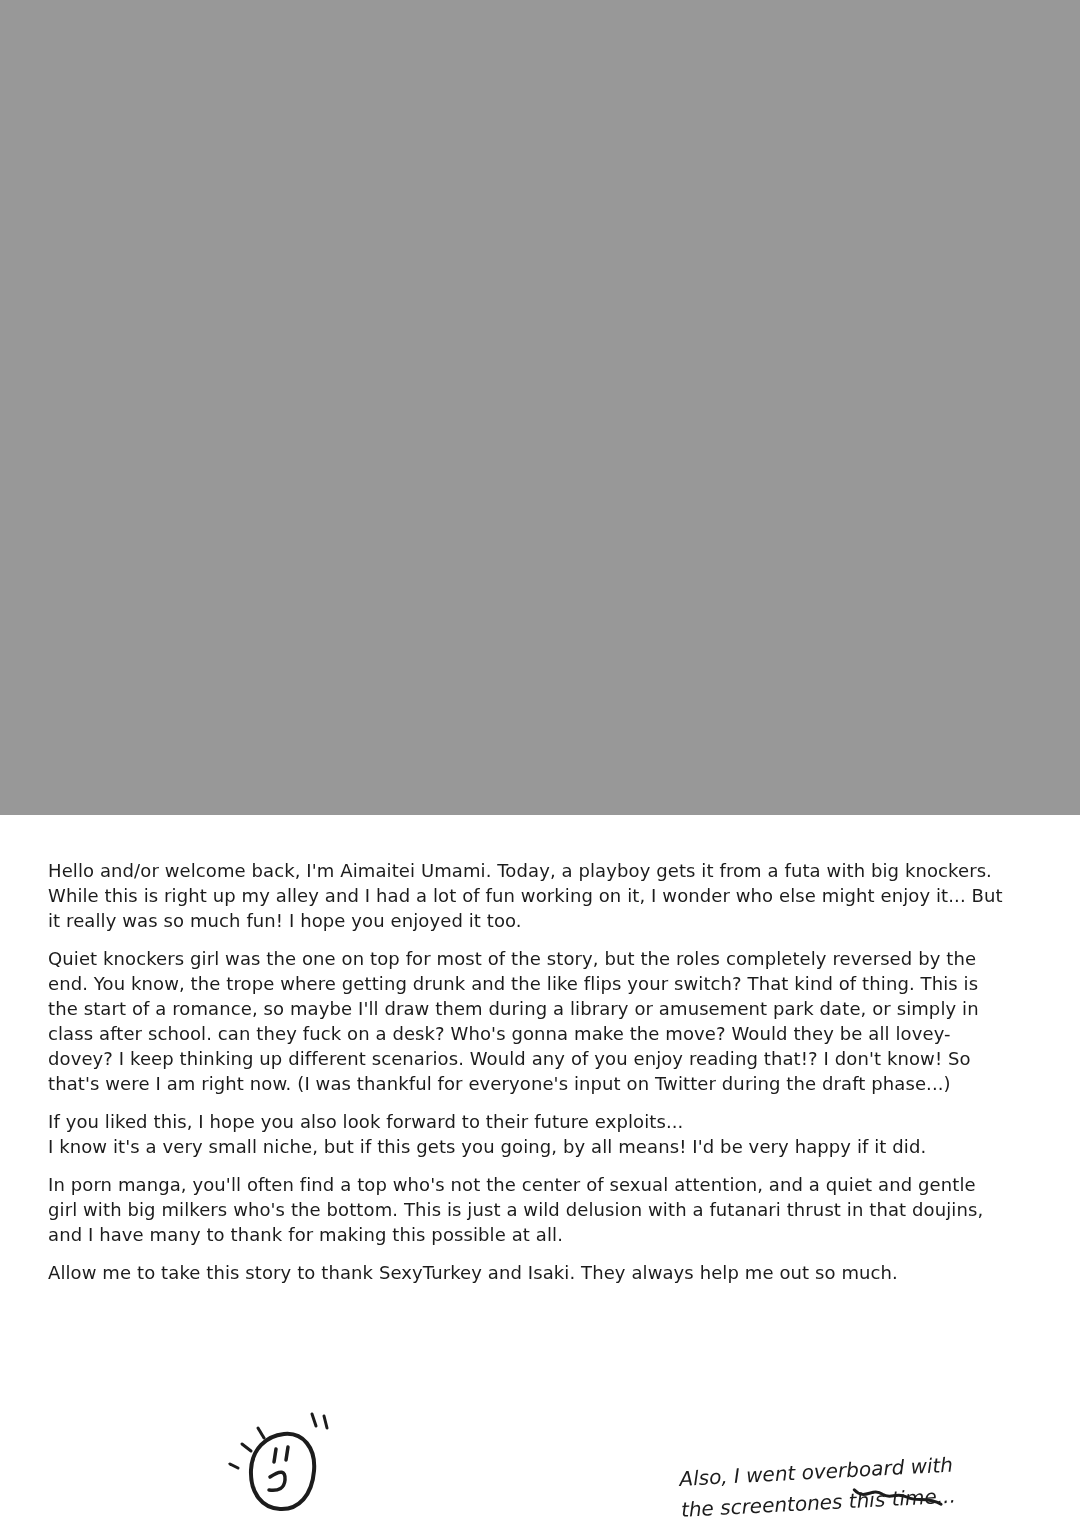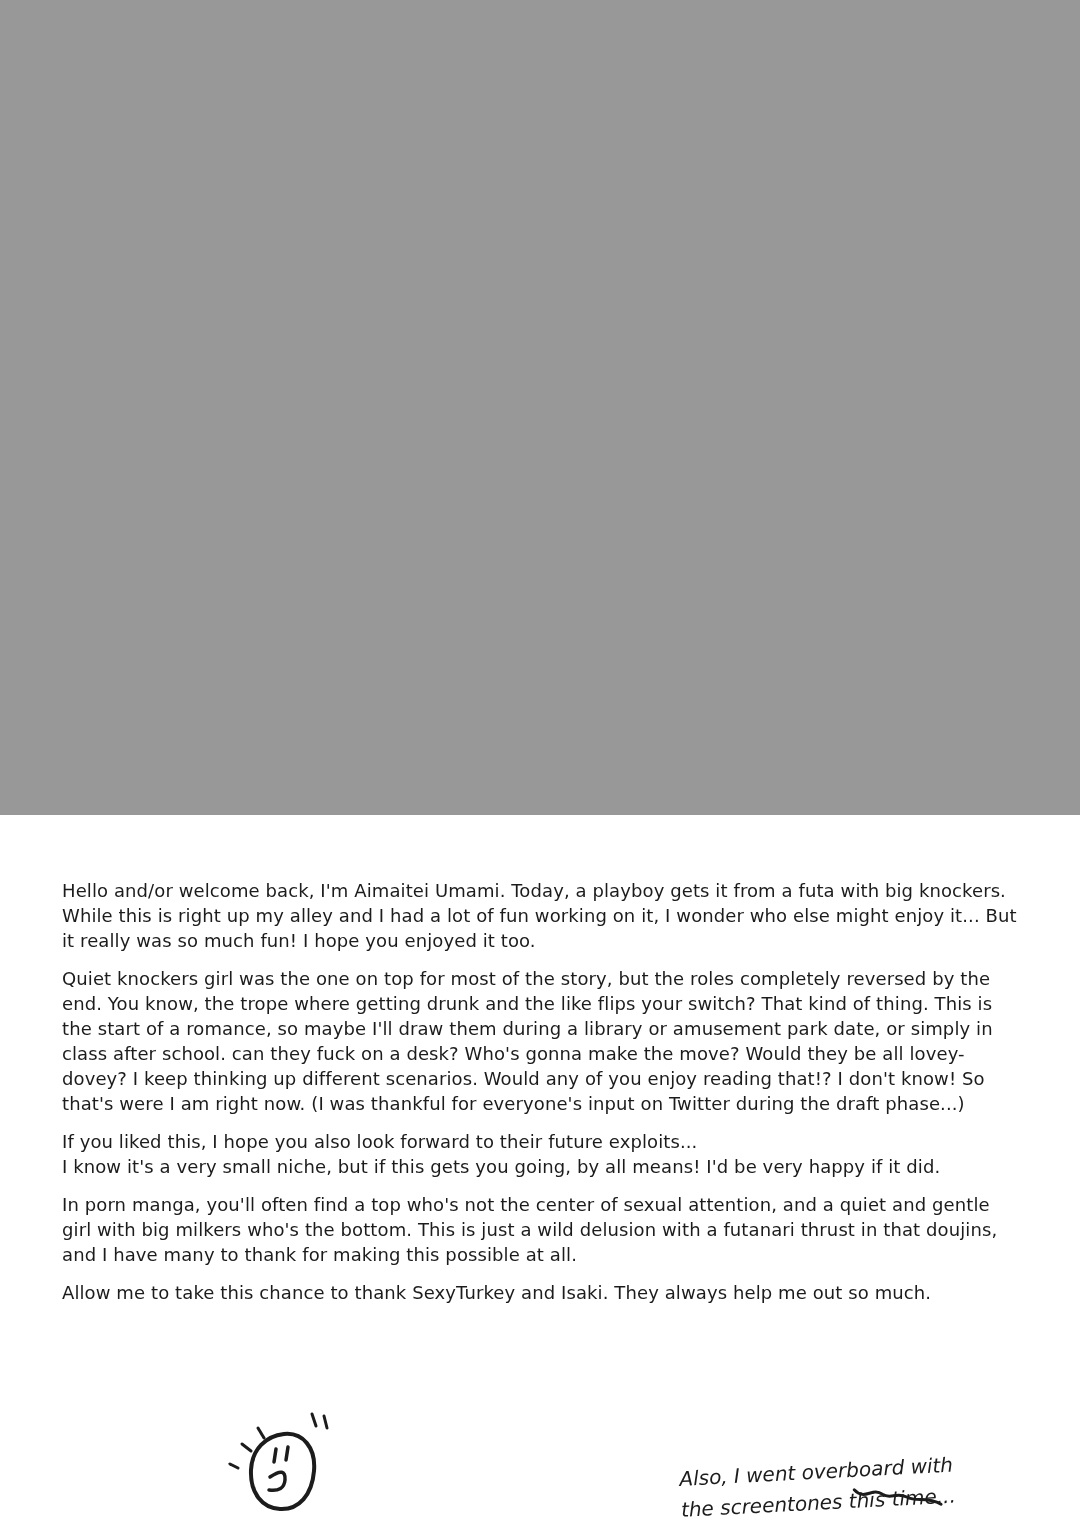--- a/index.html
+++ b/index.html
@@ -15,23 +15,22 @@
   .gray-panel {
     position: absolute;
     top: 0; left: 0;
     width: 1080px;
     height: 815px;
     background: #989898;
   }
   .afterword {
     position: absolute;
     top: 858px;
-    left: 62px;
+    left: 48px;
     width: 960px;
-    margin-top: 20px;
   }
   .afterword p {
     margin: 0 0 13px 0;
     font-size: 18px;
     line-height: 25px;
     letter-spacing: 0.1px;
     white-space: pre-line;
   }
   .doodle {
     position: absolute;
@@ -71,21 +70,21 @@
 <div class="page">
 
   <div class="gray-panel"></div>
 
   <div class="afterword">
     <p>Hello and/or welcome back, I'm Aimaitei Umami. Today, a playboy gets it from a futa with big knockers. While this is right up my alley and I had a lot of fun working on it, I wonder who else might enjoy it... But it really was so much fun! I hope you enjoyed it too.</p>
     <p>Quiet knockers girl was the one on top for most of the story, but the roles completely reversed by the end. You know, the trope where getting drunk and the like flips your switch? That kind of thing. This is the start of a romance, so maybe I'll draw them during a library or amusement park date, or simply in class after school. can they fuck on a desk? Who's gonna make the move? Would they be all lovey-dovey? I keep thinking up different scenarios. Would any of you enjoy reading that!? I don't know! So that's were I am right now. (I was thankful for everyone's input on Twitter during the draft phase...)</p>
     <p>If you liked this, I hope you also look forward to their future exploits...
 I know it's a very small niche, but if this gets you going, by all means! I'd be very happy if it did.</p>
     <p>In porn manga, you'll often find a top who's not the center of sexual attention, and a quiet and gentle girl with big milkers who's the bottom. This is just a wild delusion with a futanari thrust in that doujins, and I have many to thank for making this possible at all.</p>
-    <p>Allow me to take this chance to thank SexyTurkey and Isaki. They always help me out so much.</p>
+    <p>Allow me to take this story to thank SexyTurkey and Isaki. They always help me out so much.</p>
   </div>
 
   <div class="doodle">
     <svg viewBox="0 0 112 118" width="112" height="118" aria-hidden="true">
 
       <path class="stroke" stroke-width="4" d="M60 32 C 79 30 92 46 90 69 C 88 93 75 108 56 107 C 38 106 26 91 27 68 C 28 47 42 34 60 32 Z"></path>
 
       <path class="stroke" stroke-width="3.5" d="M52 47 L 50 60"></path>
       <path class="stroke" stroke-width="3.5" d="M64 45 L 62 58"></path>
 

